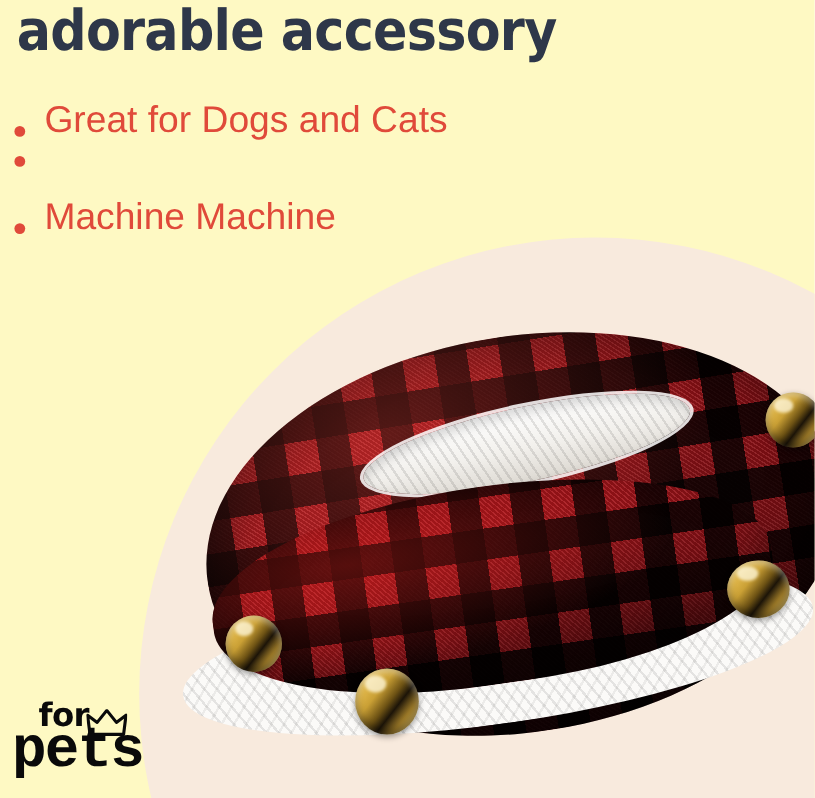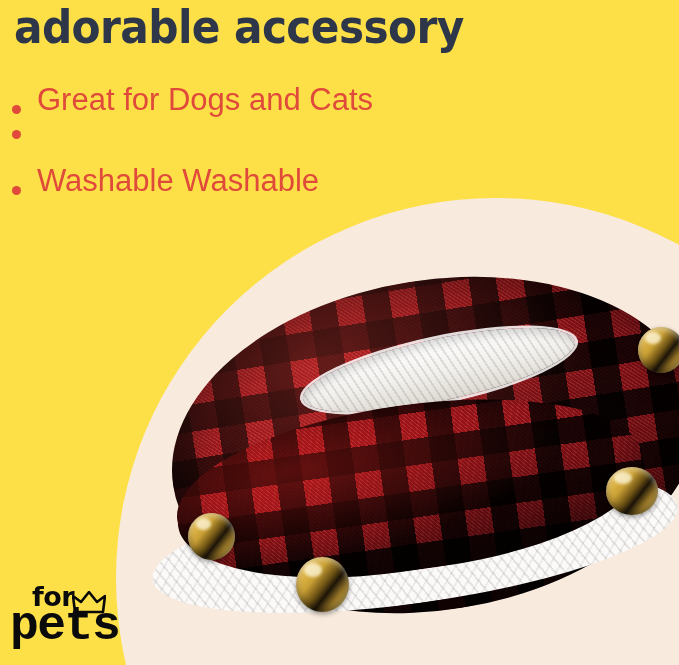--- a/index.html
+++ b/index.html
@@ -8,21 +8,21 @@
     background: #ffffff;
   }
   body {
     font-family: "Liberation Sans", sans-serif;
   }
   #page {
     position: relative;
     width: 679px;
     height: 665px;
     overflow: hidden;
-    background: #fde047;
+    background: #fef9c3;
   }
 
   
   #beige-blob {
     position: absolute;
     left: 116px;
     top: 198px;
     width: 760px;
     height: 760px;
     border-radius: 50%;
@@ -268,21 +268,21 @@
   <ul id="feature-list">
     <li class="feature-item">
       <span class="feature-bullet"></span>
       <span class="feature-text">Great for Dogs and Cats</span>
     </li>
     <li class="feature-item">
       <span class="feature-bullet"></span>
     </li>
     <li class="feature-item">
       <span class="feature-bullet"></span>
-      <span class="feature-text">Washable Washable</span>
+      <span class="feature-text">Machine Machine</span>
     </li>
   </ul>
 
   <div id="product-photo">
     <div class="collar-body"></div>
     <div class="collar-hole"></div>
     <div class="sherpa-trim"></div>
     <div class="collar-front"></div>
 
     <div class="bell" style="left:188px; top:258px; width:47px; height:47px;"></div>

